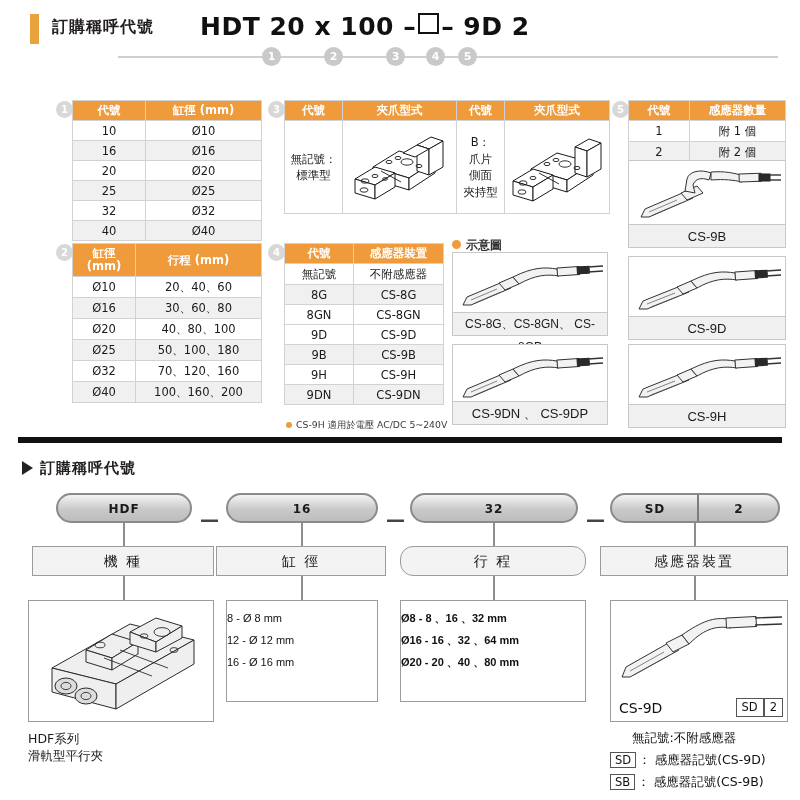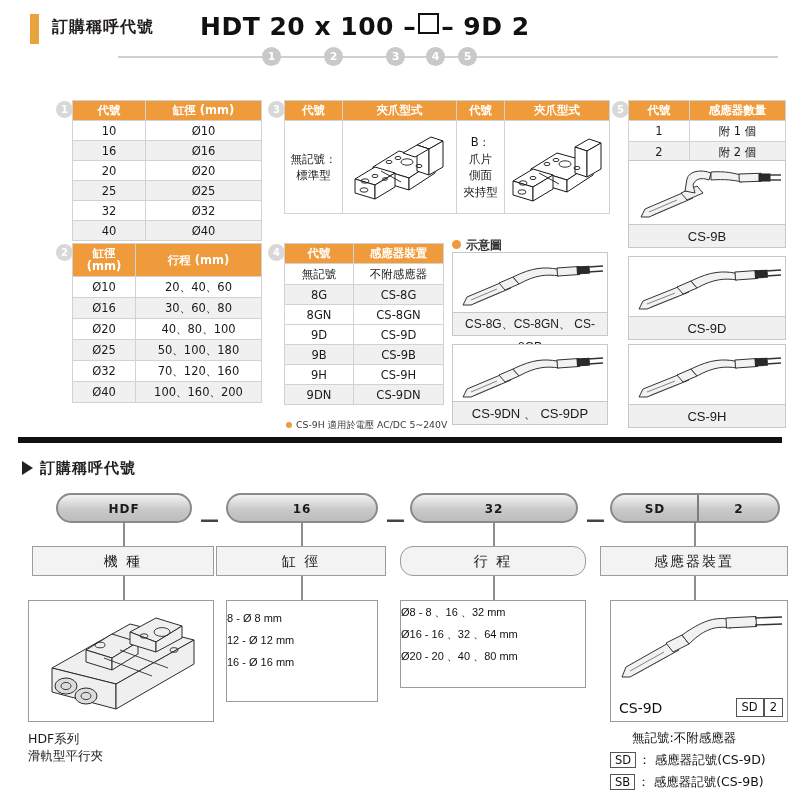--- a/index.html
+++ b/index.html
@@ -528,21 +528,21 @@
   <div>HDF系列</div>
   <div>滑軌型平行夾</div>
 </div>
 
 <div class="detailbox" style="left:226px;top:600px;width:152px;height:102px;padding-top:6px;">
   <div class="line">8 - Ø  8  mm</div>
   <div class="line">12 - Ø 12 mm</div>
   <div class="line">16 - Ø 16 mm</div>
 </div>
 
-<div class="detailbox" style="left:400px;top:600px;width:186px;height:88px;">
+<div class="detailbox" style="left:400px;top:600px;width:186px;height:102px;padding-top:6px;font-weight:bold;">
   <div class="line">Ø8  -  8 、16 、32 mm</div>
   <div class="line">Ø16 - 16 、32 、64 mm</div>
   <div class="line">Ø20 - 20 、40 、80 mm</div>
 </div>
 
 <div class="detailbox" style="left:610px;top:600px;width:178px;height:122px;">
   <svg width="168" height="88" viewBox="0 0 168 88" style="margin:4px 0 0 5px">
     <g fill="#f2f2f2" stroke="#333" stroke-width="1" stroke-linejoin="round">
       <path d="M6 72 L10 62 L56 36 L63 45 L14 72 Z"></path>
       <path d="M50 38 L66 30 L73 39 L57 47 Z"></path>

